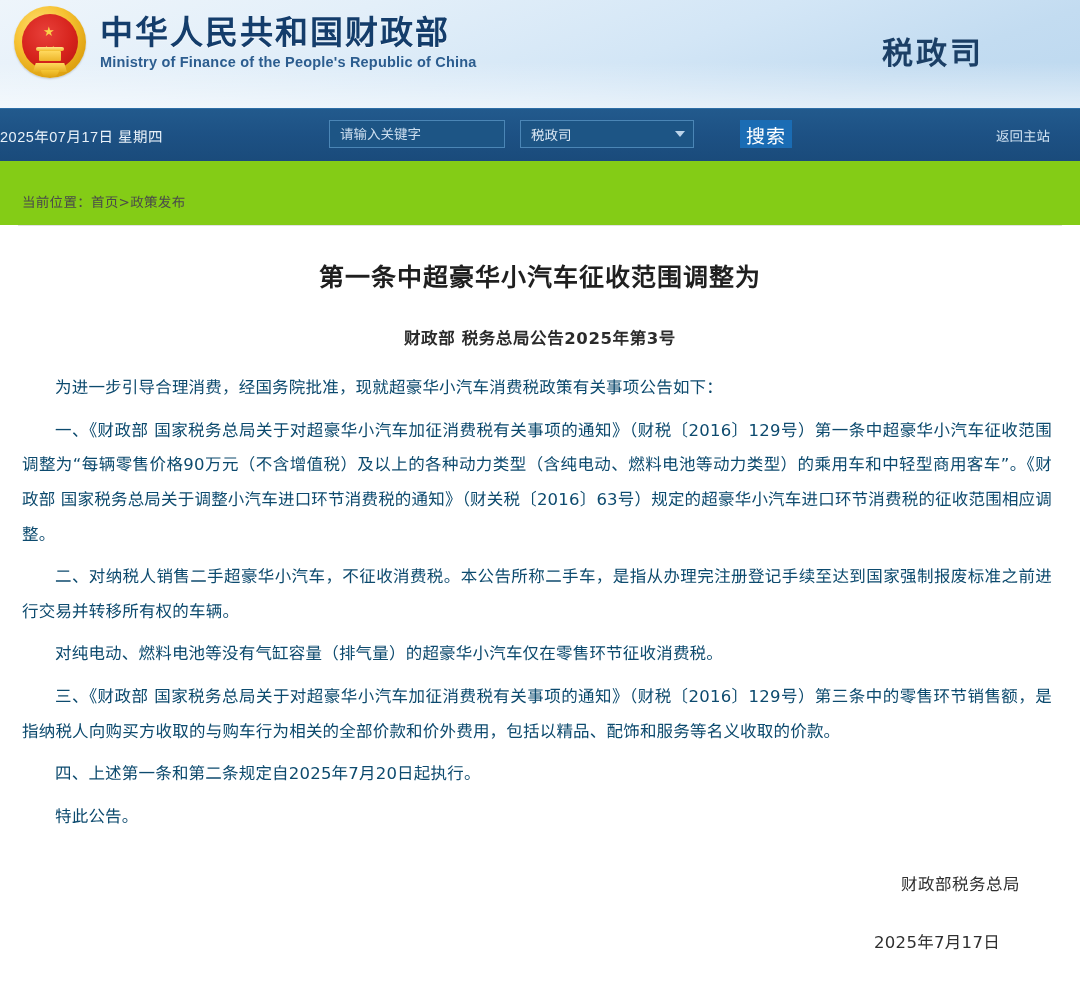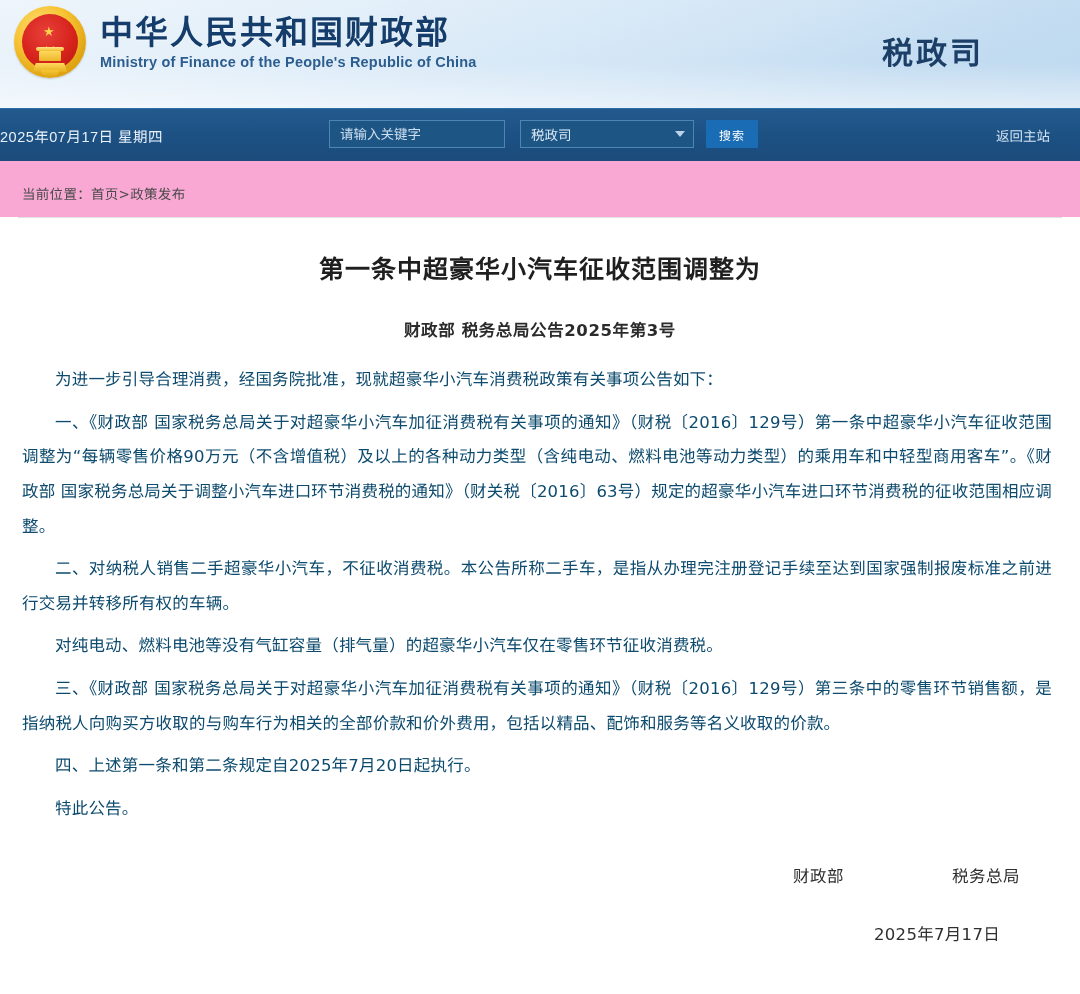--- a/index.html
+++ b/index.html
@@ -106,32 +106,32 @@
   }
   .search-select .val{
     color:#dce9f5;font-size:13.5px;flex:1;
     font-family:"DejaVu Sans","Liberation Sans",sans-serif;
   }
   .caret{
     width:0;height:0;border-left:5px solid transparent;border-right:5px solid transparent;
     border-top:6px solid #bcd4e9;
   }
   .search-btn{
-    position:absolute;left:706px;top:11px;width:52px;height:28px;
-    background:#1a6cb4;border:none;color:#ffffff;font-size:12px;
+    position:absolute;left:740px;top:11px;width:52px;height:28px;
+    background:#1a6cb4;border:none;color:#ffffff;font-size:19px;
     font-family:"DejaVu Sans","Liberation Sans",sans-serif;cursor:pointer;
     display:flex;align-items:center;justify-content:center;letter-spacing:1px;
   }
   .nav-return{
     position:absolute;right:30px;top:50%;transform:translateY(-50%);
     color:#cfe2f2;font-size:13.5px;text-decoration:none;
     font-family:"DejaVu Sans","Liberation Sans",sans-serif;
   }
   
-  .crumbwrap{background:#f9a8d4;padding:22px 0 14px 22px;}
+  .crumbwrap{background:#84cc16;padding:30px 0 14px 22px;}
   .crumb{
     font-size:13.5px;color:#4a4a4a;letter-spacing:.3px;
     font-family:"DejaVu Sans","Liberation Sans",sans-serif;
   }
   .crumb a{color:#4a4a4a;text-decoration:none;}
   .rule{height:1px;background:#e2e2e2;margin:0 18px;}
   
   .doc{padding:34px 22px 0 22px;}
   .doc-title{
     text-align:center;font-size:25px;font-weight:700;color:#1f1f1f;
@@ -144,21 +144,21 @@
     font-family:"DejaVu Sans","Liberation Sans",sans-serif;
   }
   .doc-body{margin-top:22px;}
   .para{
     font-size:16.5px;line-height:2.1;color:#0c4a6e;text-align:justify;
     text-indent:2em;margin:0 6px 8px 0;letter-spacing:.2px;
     font-family:"DejaVu Sans","Liberation Sans",sans-serif;
   }
   .sign{margin-top:36px;padding-right:38px;}
   .sign-row{
-    display:flex;justify-content:flex-end;gap:108px;
+    display:flex;justify-content:flex-end;
     font-size:16.5px;color:#2f2f2f;letter-spacing:.5px;
     font-family:"DejaVu Sans","Liberation Sans",sans-serif;
   }
   .sign-date{
     text-align:right;margin-top:34px;font-size:16.5px;color:#2f2f2f;
     padding-right:20px;letter-spacing:.3px;
     font-family:"DejaVu Sans","Liberation Sans",sans-serif;
   }
 </style>
 </head>

